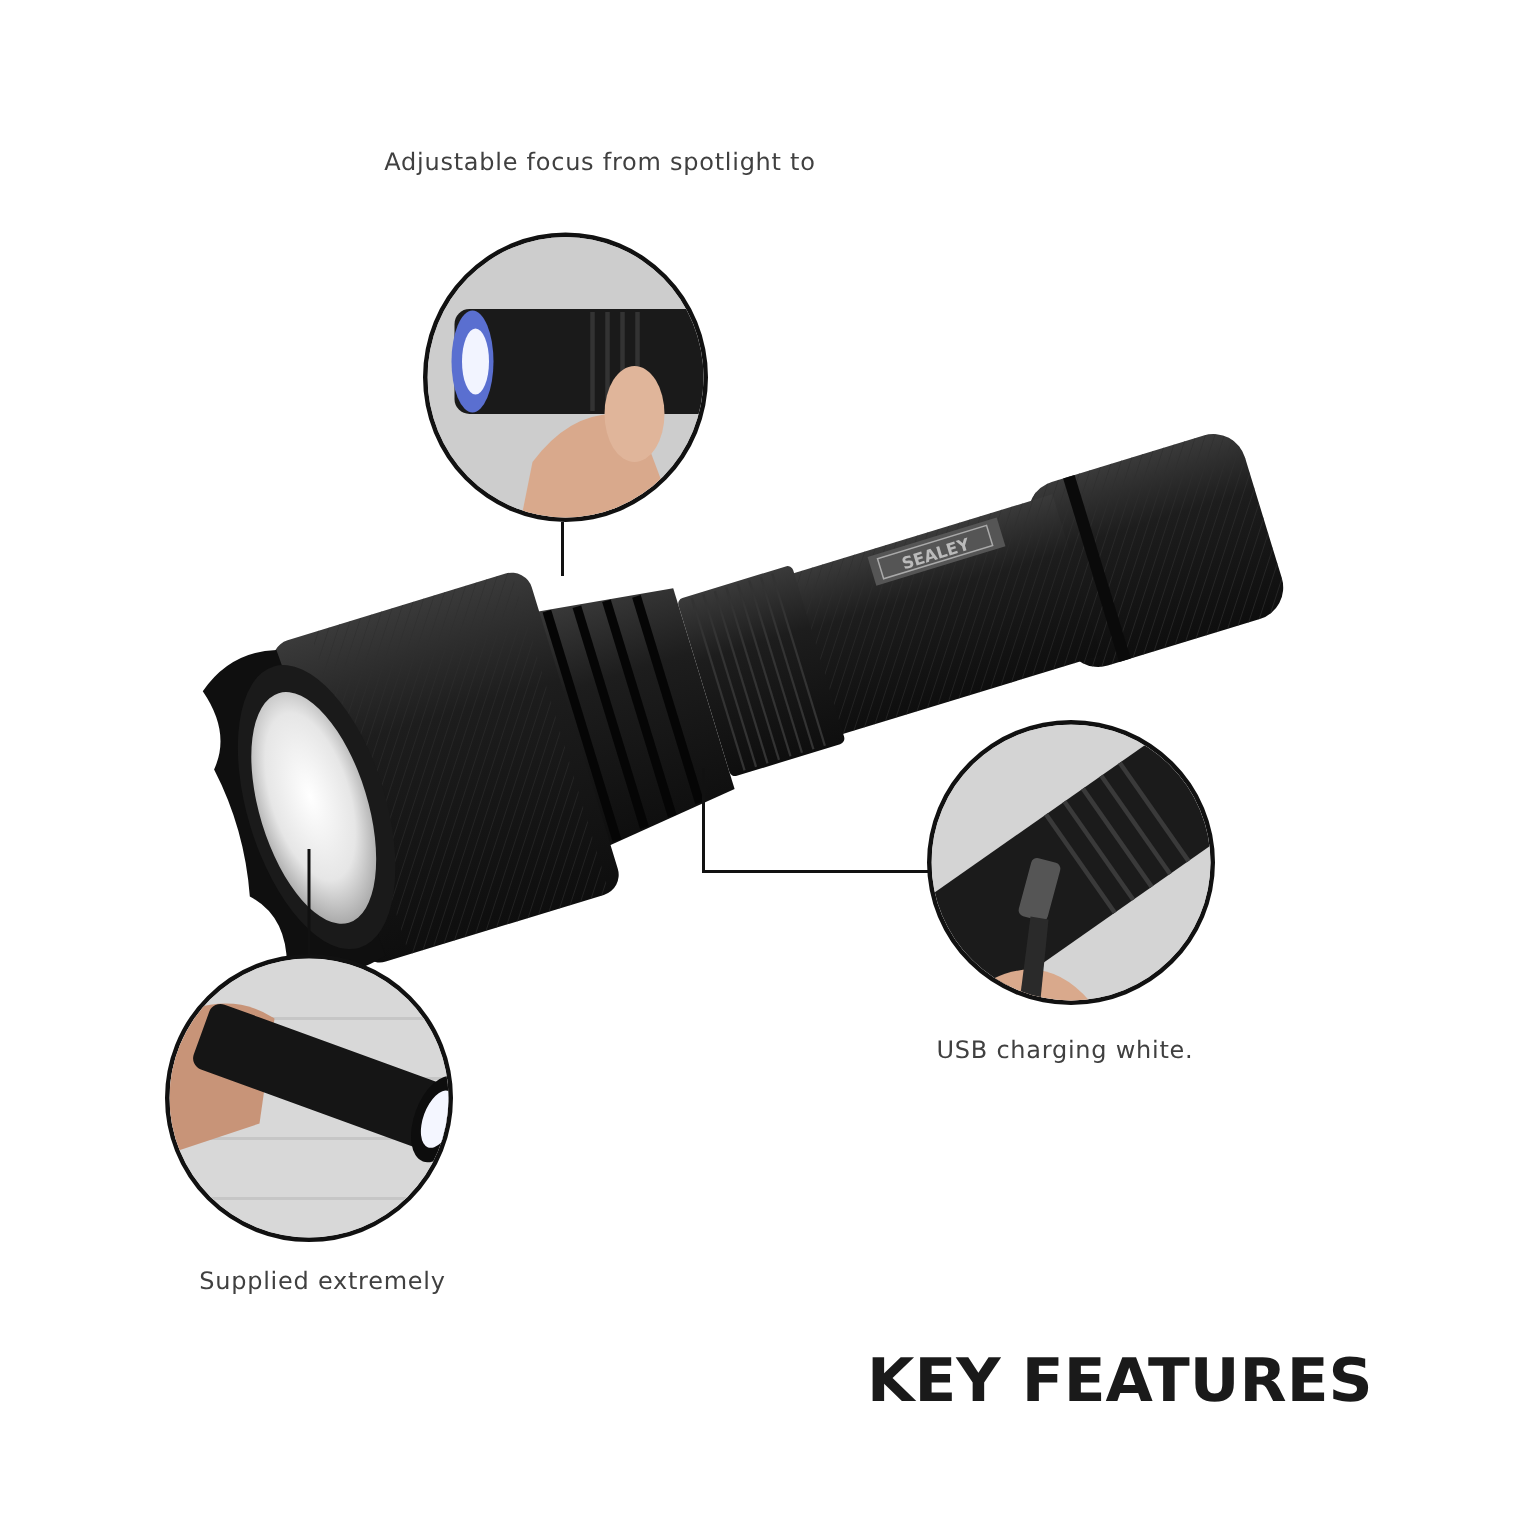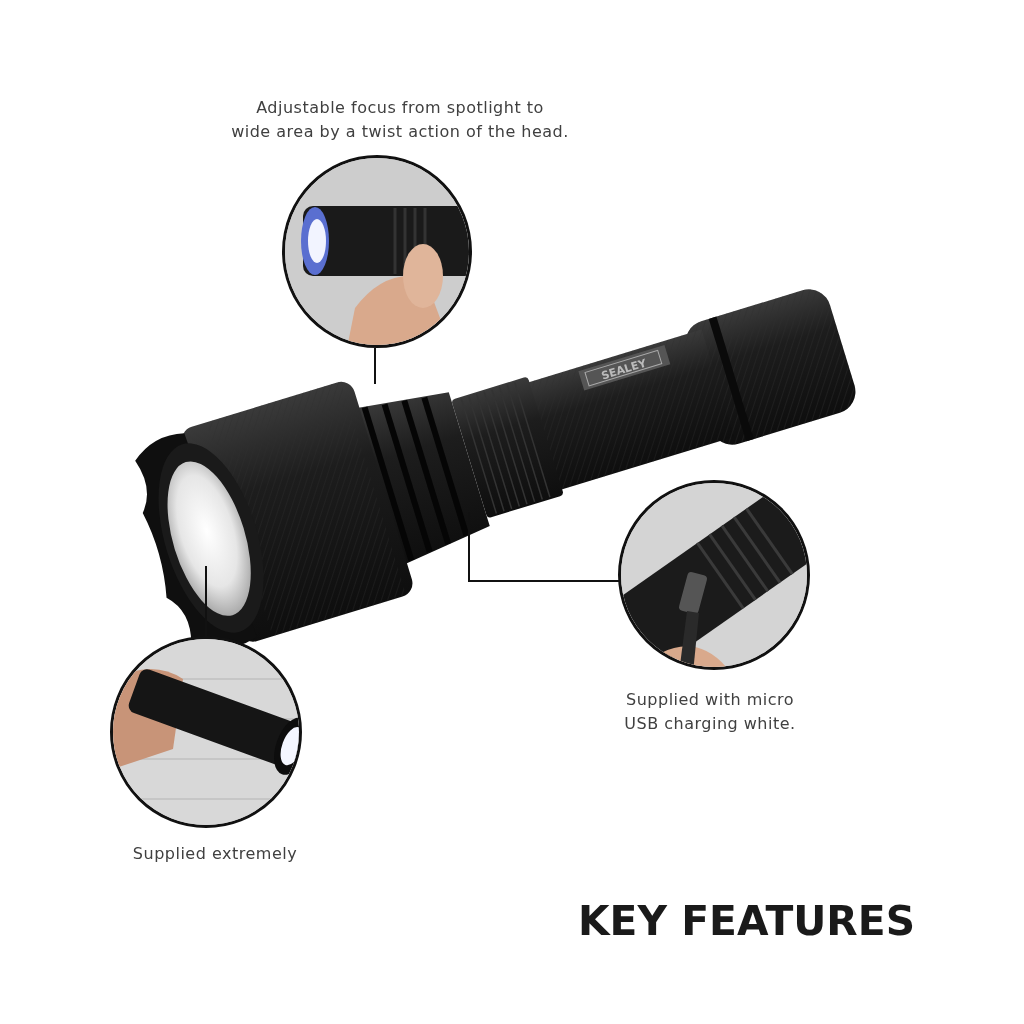--- a/index.html
+++ b/index.html
@@ -133,23 +133,21 @@
     <g transform="rotate(20 96 96)">
       <rect x="10" y="55" width="170" height="46" rx="8" fill="#151515"></rect>
       <ellipse cx="178" cy="78" rx="16" ry="30" fill="#0d0d0d"></ellipse>
       <ellipse cx="178" cy="78" rx="10" ry="20" fill="#f4f6ff"></ellipse>
     </g>
   </svg>
 </div>
 
 <div class="caption" id="cap-focus">
   <span>Adjustable focus from spotlight to</span>
-  <span>wide area by a twist action of the head.</span>
 </div>
 <div class="caption" id="cap-usb">
-  <span>Supplied with micro</span>
   <span>USB charging white.</span>
 </div>
 <div class="caption" id="cap-light">
   <span>Supplied extremely</span>
 </div>
 
 <div class="title">KEY FEATURES</div>
 
 </body></html>

